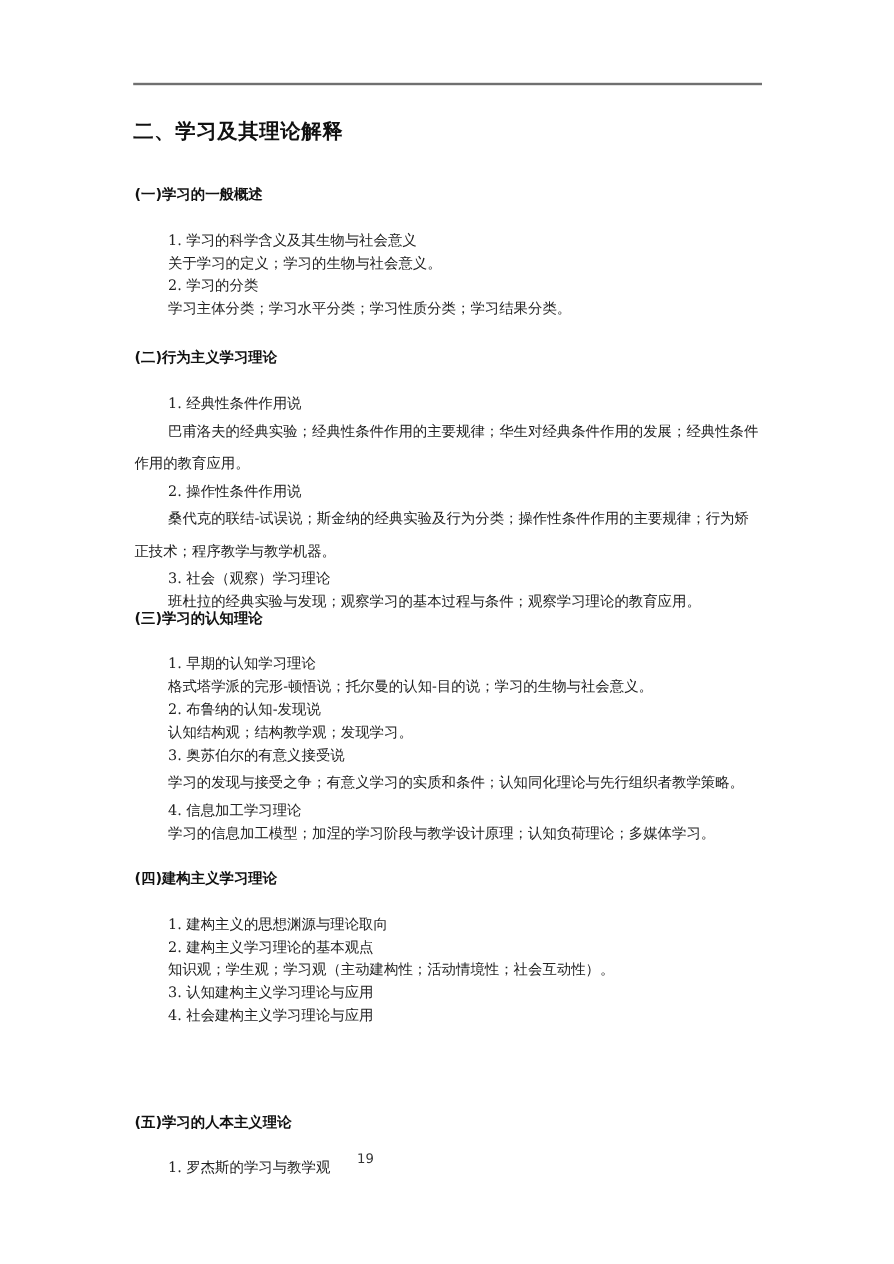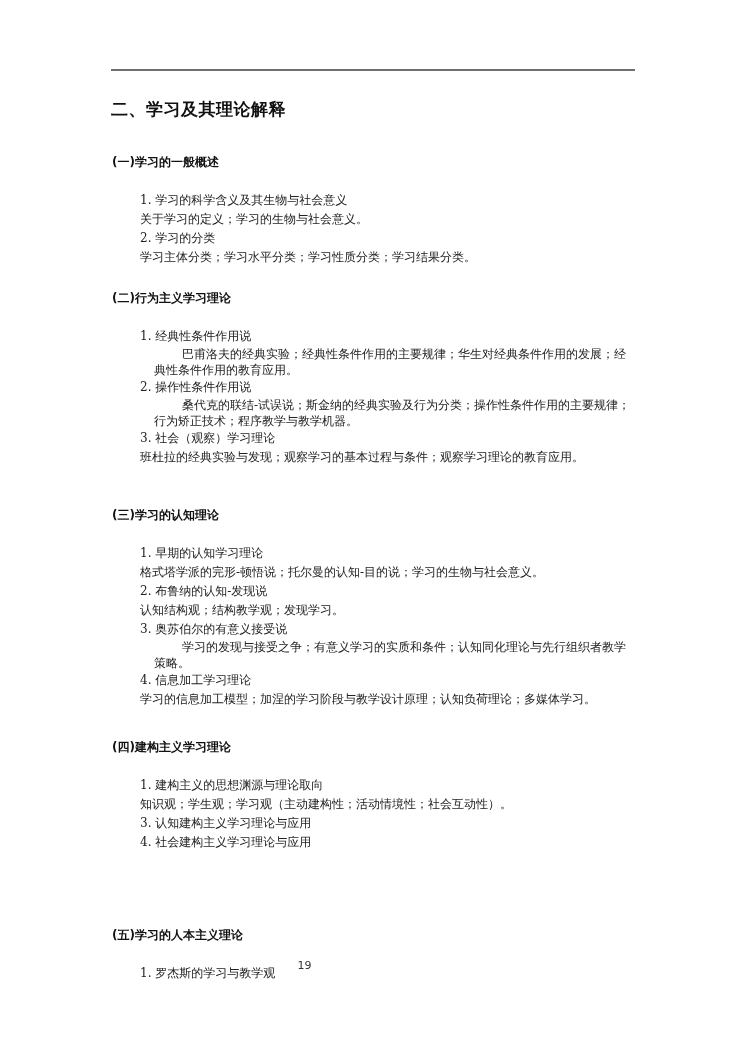--- a/index.html
+++ b/index.html
@@ -7,21 +7,21 @@
            font-family: "DejaVu Serif", "Liberation Serif", serif; color: #1a1a1a; }
     .rule { position: absolute; left: 111px; top: 69px; width: 524px; height: 2px; background: #707070; }
     .page-title { position: absolute; left: 111px; top: 98px; font-family: "DejaVu Sans", "Liberation Sans", sans-serif;
                   font-weight: bold; font-size: 17px; letter-spacing: 0.5px; color: #111; margin: 0; }
     .section { position: absolute; left: 112px; width: 524px; }
     .sec-head { font-family: "DejaVu Sans", "Liberation Sans", sans-serif; font-weight: bold; font-size: 12px;
                 color: #111; margin: 0 0 21px 0; height: 16px; line-height: 16px; }
     .line { font-size: 12px; line-height: 19px; height: 19px; white-space: nowrap; color: #222; }
     .indent { padding-left: 28px; }
     .item { padding-left: 28px; }
-    .wrap { white-space: normal; height: auto; text-indent: 28px; line-height: 16px; margin-left: 42px; }
+    .wrap { white-space: normal; height: auto; text-indent: 28px; line-height: 27px; }
     .page-number { position: absolute; left: 0; width: 609px; top: 959px; text-align: center;
                    font-family: "DejaVu Sans", "Liberation Sans", sans-serif; font-size: 11px; color: #333; }
   </style>
 </head>
 <body>
 
 <div class="rule"></div>
 
 <h1 class="page-title">二、学习及其理论解释</h1>
 
@@ -48,23 +48,24 @@
   <div class="line item">1.  早期的认知学习理论</div>
   <div class="line indent">格式塔学派的完形-顿悟说；托尔曼的认知-目的说；学习的生物与社会意义。</div>
   <div class="line item">2.  布鲁纳的认知-发现说</div>
   <div class="line indent">认知结构观；结构教学观；发现学习。</div>
   <div class="line item">3.  奥苏伯尔的有意义接受说</div>
   <div class="line wrap">学习的发现与接受之争；有意义学习的实质和条件；认知同化理论与先行组织者教学策略。</div>
   <div class="line item">4.  信息加工学习理论</div>
   <div class="line indent">学习的信息加工模型；加涅的学习阶段与教学设计原理；认知负荷理论；多媒体学习。</div>
 </div>
 
-<div class="section" style="top:739px;">
+<div class="section" style="top:724px;">
   <div class="sec-head">(四)建构主义学习理论</div>
   <div class="line item">1.  建构主义的思想渊源与理论取向</div>
+  <div class="line item">2.  建构主义学习理论的基本观点</div>
   <div class="line indent">知识观；学生观；学习观（主动建构性；活动情境性；社会互动性）。</div>
   <div class="line item">3.  认知建构主义学习理论与应用</div>
   <div class="line item">4.  社会建构主义学习理论与应用</div>
 </div>
 
 <div class="section" style="top:895px;margin-top:32px;">
   <div class="sec-head">(五)学习的人本主义理论</div>
   <div class="line item">1.  罗杰斯的学习与教学观</div>
 </div>
 

